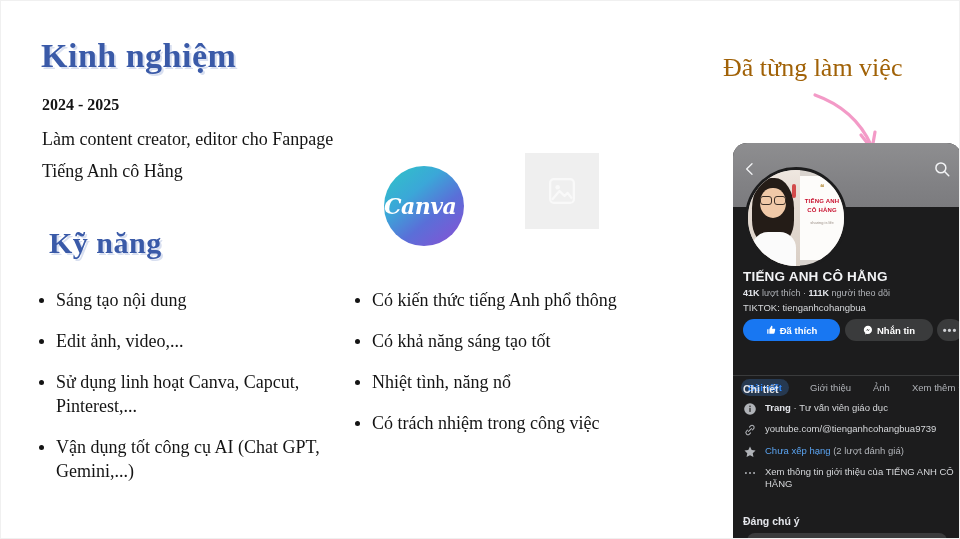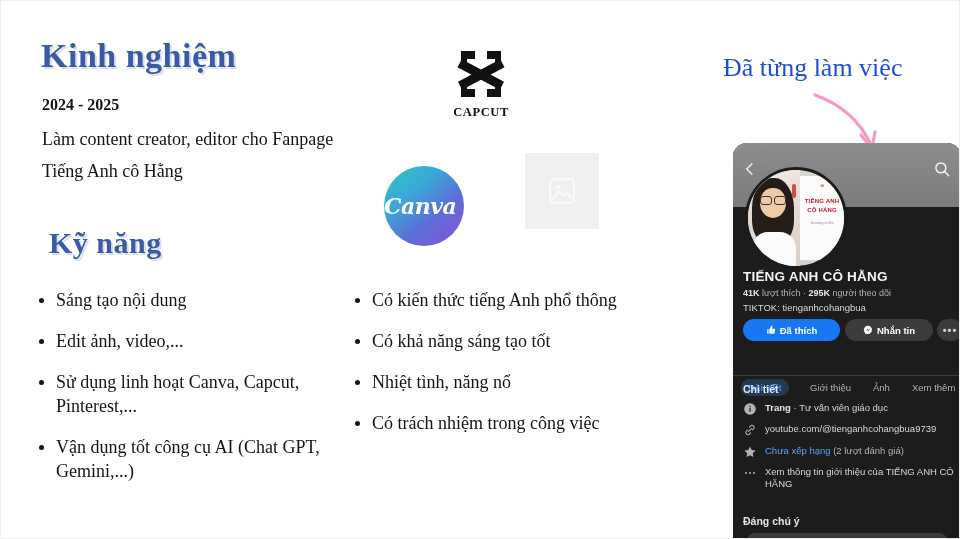--- a/index.html
+++ b/index.html
@@ -29,21 +29,21 @@
     text-shadow:2px 2px 0 #d8dff0;
     white-space:nowrap;
     text-align:right;
   }
   #h-exp{left:40px;top:36px;font-size:34px;}
   #h-skill{left:48px;top:225px;font-size:30px;}
 
   .sec-title{
     position:absolute;
     font-family:"Liberation Serif", serif;
-    font-size:26px;color:#1d4ed8;white-space:nowrap;
+    font-size:26px;color:#a16207;white-space:nowrap;
   }
   #h-work{left:722px;top:52px;}
 
   
   .years{
     position:absolute;left:41px;top:95px;
     font-size:16px;font-weight:bold;color:#141414;
     font-family:"Liberation Serif", serif;
     white-space:nowrap;
   }
@@ -249,31 +249,20 @@
     <li>Vận dụng tốt công cụ AI (Chat GPT, Gemini,...)</li>
   </ul>
 
   <ul class="blist" id="list-right">
     <li>Có kiến thức tiếng Anh phổ thông</li>
     <li>Có khả năng sáng tạo tốt</li>
     <li>Nhiệt tình, năng nổ</li>
     <li>Có trách nhiệm trong công việc</li>
   </ul>
 
-  <div id="capcut">
-    <svg width="80" height="58" viewBox="0 0 80 58">
-      <path d="M20 6 L34 6 L34 14 L26 14 L26 20 L20 20 Z" fill="#111"></path>
-      <path d="M60 6 L46 6 L46 14 L54 14 L54 20 L60 20 Z" fill="#111"></path>
-      <path d="M20 52 L34 52 L34 44 L26 44 L26 38 L20 38 Z" fill="#111"></path>
-      <path d="M60 52 L46 52 L46 44 L54 44 L54 38 L60 38 Z" fill="#111"></path>
-      <rect x="16" y="25" width="48" height="9" fill="#111" transform="rotate(28 40 29)"></rect>
-      <rect x="16" y="25" width="48" height="9" fill="#111" transform="rotate(-28 40 29)"></rect>
-    </svg>
-    <div class="cc-label">CAPCUT</div>
-  </div>
 
   <div id="canva">
     <span class="canva-word">Canva</span>
   </div>
 
   <div id="ph-img">
     <svg width="30" height="30" viewBox="0 0 24 24">
       <rect x="2.5" y="2.5" width="19" height="19" rx="3" fill="none" stroke="#fbfbfb" stroke-width="1.8"></rect>
       <circle cx="8.5" cy="9" r="1.8" fill="#fbfbfb"></circle>
       <path d="M4 19 L10 12 L14 16 L16.5 13.5 L20 18" fill="none" stroke="#fbfbfb" stroke-width="1.8" stroke-linejoin="round"></path>
@@ -317,21 +306,21 @@
         <div class="av-card-t3">sharing is life</div>
       </div>
     </div>
 
     <div id="pg-name">TIẾNG ANH CÔ HẰNG</div>
 
     <div id="pg-stats">
       <b>41K</b>
       <span>lượt thích</span>
       <span>·</span>
-      <b>295K</b>
+      <b>111K</b>
       <span>người theo dõi</span>
     </div>
 
     <div id="pg-tiktok">TIKTOK: tienganhcohangbua</div>
 
     <div id="btn-row">
       <div class="fbbtn" id="btn-like">
         <svg width="10" height="10" viewBox="0 0 24 24">
           <path d="M6 10 H3 V21 H6 Z M8 10 L13 2 C15 2 16 3.5 15.4 5.5 L14.5 9 H20 C21.6 9 22.4 10.4 22 12 L20.4 19 C20.1 20.3 19.2 21 18 21 H8 Z" fill="#fff"></path>
         </svg>

